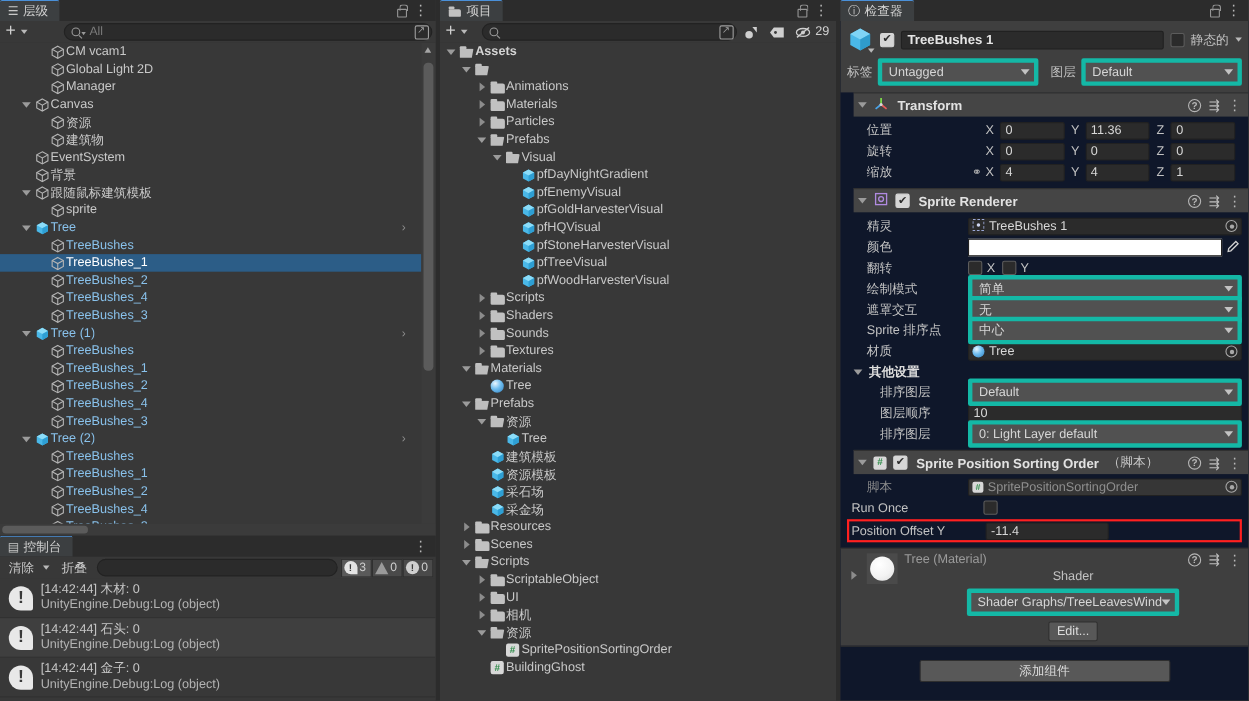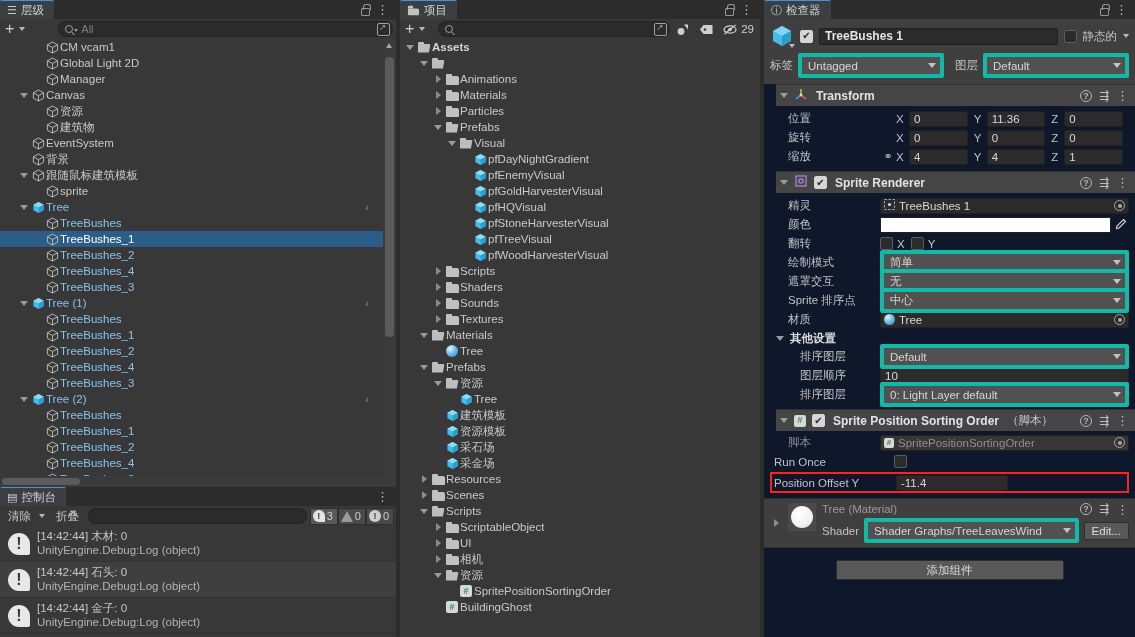--- a/index.html
+++ b/index.html
@@ -1336,21 +1336,21 @@
           </span>
         <div style="flex:1 1 auto;display:flex;flex-direction:column;gap:3px;">
           <div style="display:flex;align-items:center;">
             <span style="color:#9b9b9b;font-size:11.5px;">Tree (Material)</span>
             <span class="tools" style="margin-left:auto;display:flex;gap:7px;align-items:center;">
               <span class="help-ico">?</span>
               <span class="pre-ico">⇶</span>
               <span class="kebab">⋮</span>
             </span>
           </div>
-          <div style="display:flex;align-items:center;gap:5px;">
+          <div style="display:flex;align-items:center;gap:5px;flex-direction:column;">
             <span style="font-size:11.5px;color:#c2c2c2;">Shader</span>
             <span class="dropdown" style="flex:1 1 auto;">
               <span>Shader Graphs/TreeLeavesWind</span>
               <span class="dd-caret"></span>
             </span>
             <span class="btn">Edit...</span>
           </div>
         </div>
       </div>
 

